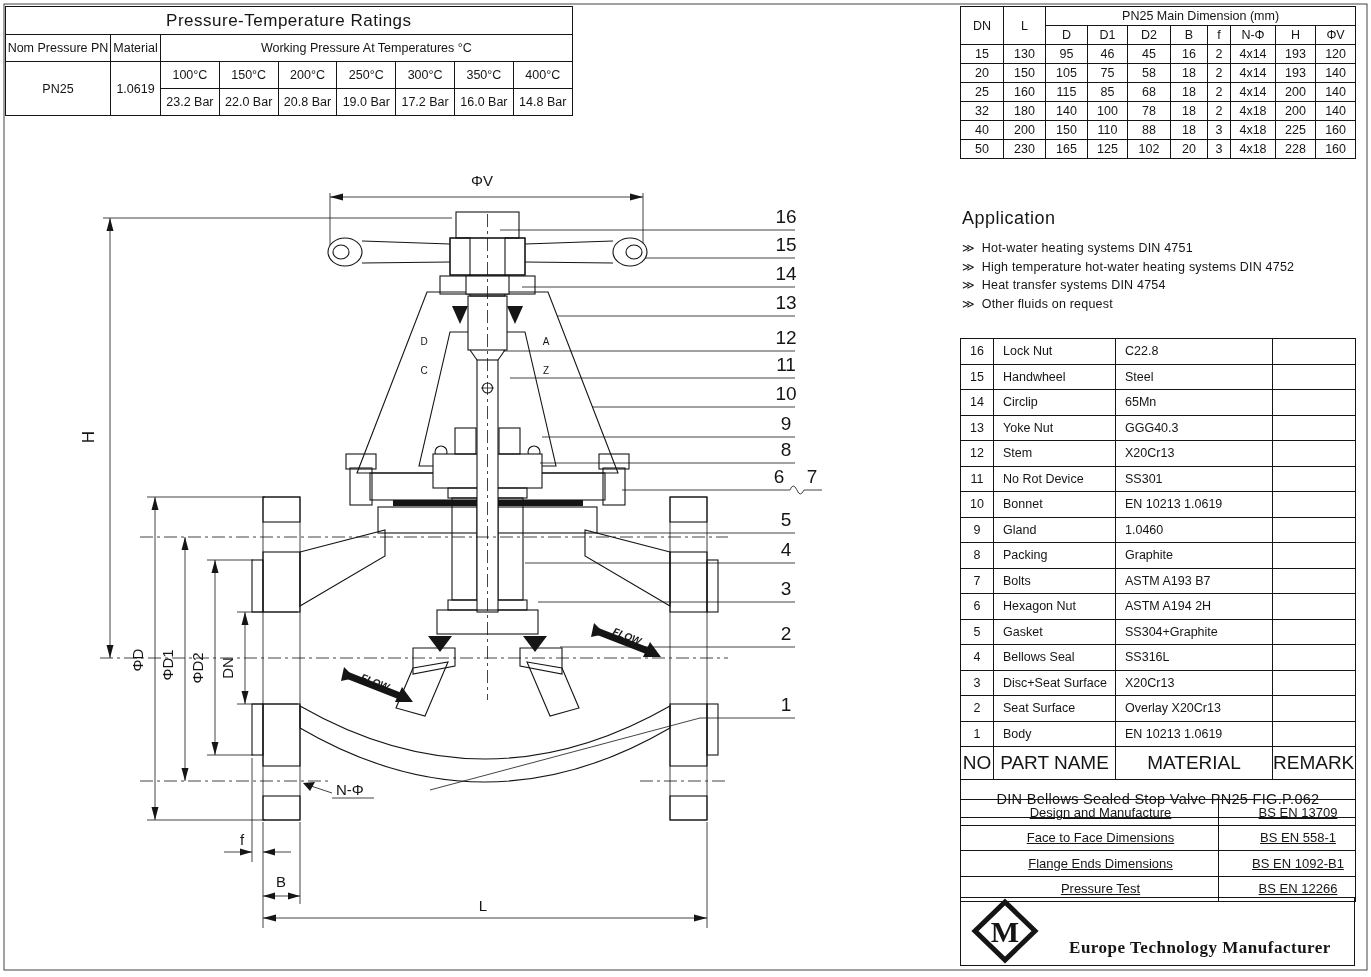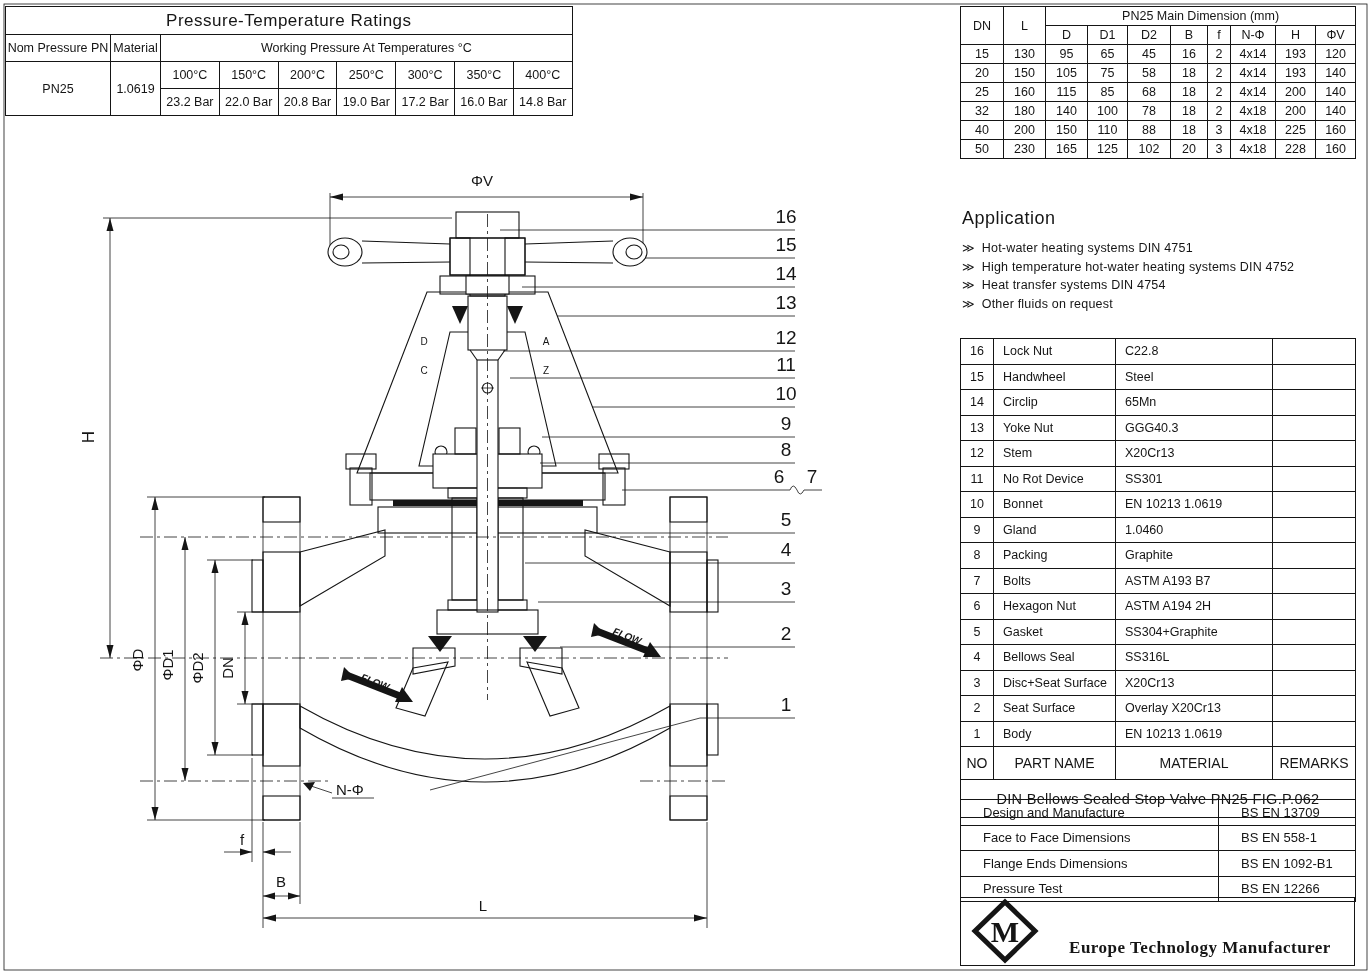--- a/index.html
+++ b/index.html
@@ -13,25 +13,25 @@
   #pt-table{left:5px;top:6px;width:567px;}
   #pt-table .title{font-size:17px;height:27px;letter-spacing:.5px;}
   #pt-table td{height:26px;}
   
   #dim-table{left:960px;top:6px;width:395px;}
   #dim-table td{height:18px;font-size:12.5px;}
   
   #parts-table{left:960px;top:338px;width:395px;}
   #parts-table td{height:24.5px;font-size:12.5px;}
   #parts-table td.nm,#parts-table td.mt{text-align:left;padding-left:9px;}
-  #parts-table tr.hdr td{height:32px;font-size:14px;}
+  #parts-table tr.hdr td{height:32px;font-size:19px;}
   #parts-table tr.cap td{height:37px;font-size:14.5px;letter-spacing:.3px;text-align:center;}
   
   #std-table{left:960px;top:799px;width:395px;}
-  #std-table td{height:24.5px;font-size:13px;text-align:left;padding-left:22px;}
+  #std-table td{height:24.5px;font-size:13px;text-align:center;padding-left:22px;text-decoration:underline;}
   
   #logo-box{left:960px;top:897px;width:395px;height:69px;border:1px solid #151515;box-sizing:border-box;}
   #brand-title{position:absolute;left:88px;top:5px;width:290px;text-align:center;
     font-family:"Liberation Serif",serif;font-weight:700;font-size:27px;}
   #brand-reg{font-size:13px;vertical-align:9px;font-weight:700;}
   #brand-tag{position:absolute;left:76px;top:40px;width:326px;text-align:center;
     font-family:"Liberation Serif",serif;font-weight:700;font-size:17px;letter-spacing:.5px;}
   
   #application{left:962px;top:208px;width:400px;}
   #app-title{font-size:18px;letter-spacing:.5px;margin:0 0 12px 0;font-weight:400;}
@@ -356,21 +356,21 @@
           <td>B</td>
       <td>f</td>
           <td>N-Φ</td>
       <td>H</td>
           <td>ΦV</td>
     </tr>
     <tr>
       <td>15</td>
           <td>130</td>
           <td>95</td>
-          <td>65</td>
+          <td>46</td>
           <td>45</td>
           <td>16</td>
           <td>2</td>
           <td>4x14</td>
           <td>193</td>
           <td>120</td>
     </tr>
     <tr>
       <td>20</td>
           <td>150</td>

